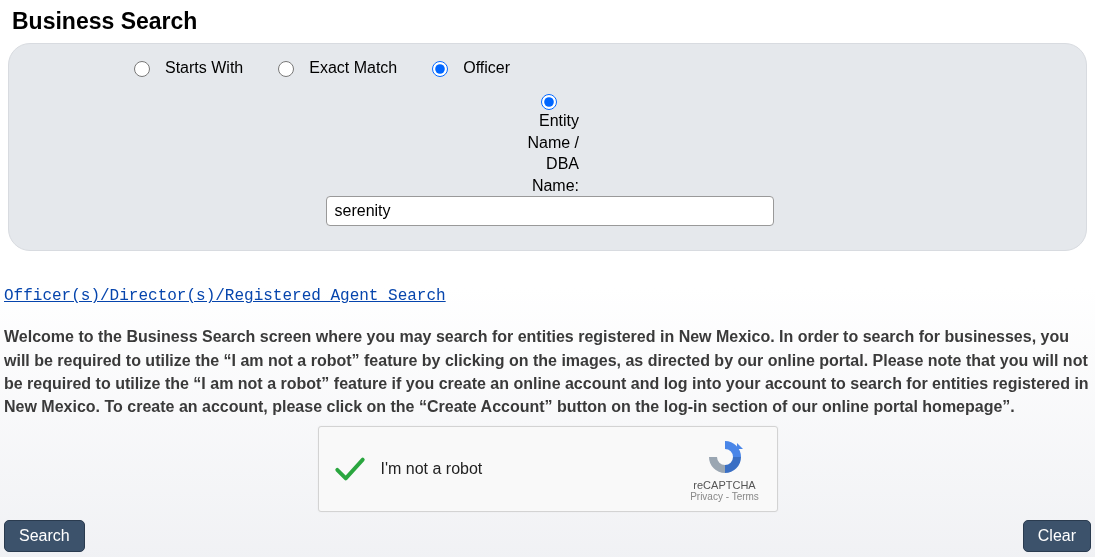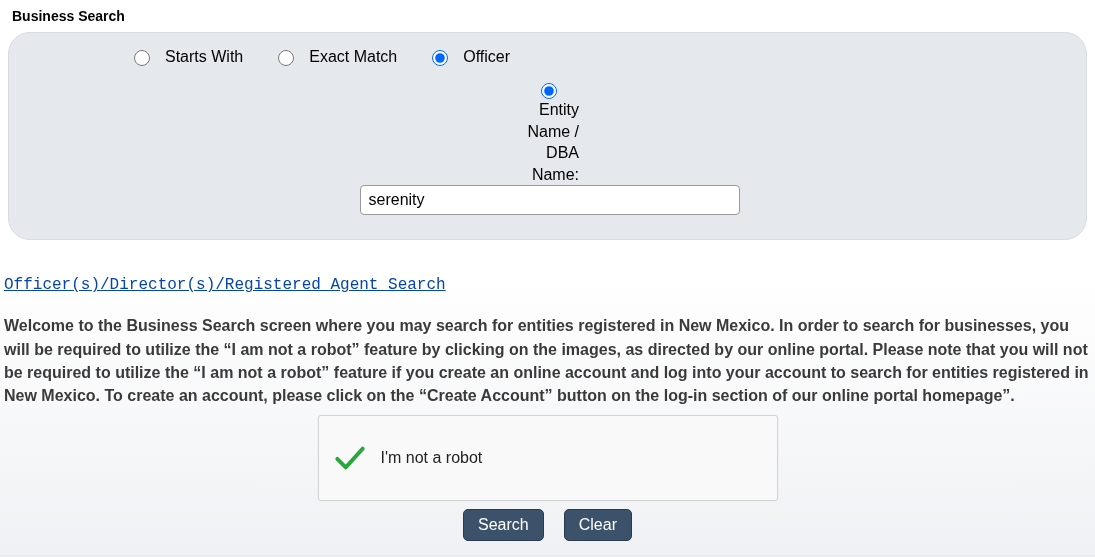--- a/index.html
+++ b/index.html
@@ -12,21 +12,21 @@
       background: linear-gradient(to bottom, #e5e7eb 0%, #f5f5f7 4px, #fff 20px);
       padding: 0;
       color: #000;
     }
     .page {
       width: 1095px;
       background: #fff;
     }
     .header-title {
       font-weight: bold;
-      font-size: 14px;
+      font-size: 23px;
       padding: 8px 12px 8px 12px;
       color: #000;
     }
     .search-panel {
       margin: 0 8px;
       background: #e5e8ec;
       border-radius: 22px;
       padding: 12px 10px 20px 10px;
       border: 1px solid #d8dbe0;
     }
@@ -80,21 +80,21 @@
     }
     .text-input {
       height: 30px;
       border: 1px solid #999;
       border-radius: 4px;
       padding: 4px 8px;
       font-size: 16px;
       background: #fff;
     }
     .input-entity {
-      width: 380px;
+      width: 448px;
     }
     .input-bizid {
       width: 388px;
     }
     .reg-label {
       width: 180px;
       text-align: right;
       font-size: 16px;
       line-height: 1.3;
       padding-right: 6px;
@@ -167,21 +167,21 @@
       font-size: 11px;
       color: #555;
       margin-top: 2px;
     }
     .captcha-terms {
       font-size: 10px;
       color: #888;
     }
     .button-row {
       display: flex;
-      justify-content: center;
+      justify-content: space-between;
       gap: 20px;
       padding-bottom: 6px;
     }
     .btn {
       background: #3c526b;
       color: #fff;
       border: 1px solid #2a3b4f;
       border-radius: 5px;
       padding: 6px 14px;
       font-size: 16px;
@@ -229,20 +229,32 @@
 
     <div class="welcome-text">Welcome to the Business Search screen where you may search for entities registered in New Mexico. In order to search for businesses, you will be required to utilize the “I am not a robot” feature by clicking on the images, as directed by our online portal. Please note that you will not be required to utilize the “I am not a robot” feature if you create an online account and log into your account to search for entities registered in New Mexico. To create an account, please click on the “Create Account” button on the log-in section of our online portal homepage”.</div>
 
     <div class="captcha-box">
       <div class="captcha-check">
         <svg viewBox="0 0 40 40">
           <path d="M5 21 L15 31 L35 9" stroke="#2aa63f" stroke-width="4.5" fill="none" stroke-linecap="round" stroke-linejoin="round"></path>
         </svg>
       </div>
       <div class="captcha-label">I'm not a robot</div>
+      <div class="captcha-right">
+        <div class="captcha-logo">
+          <svg viewBox="0 0 40 40">
+            <path d="M20 4 A16 16 0 0 1 36 20 L28 20 A8 8 0 0 0 20 12 Z" fill="#4a86e8"></path>
+            <path d="M36 20 A16 16 0 0 1 20 36 L20 28 A8 8 0 0 0 28 20 Z" fill="#3a6fc4"></path>
+            <path d="M20 36 A16 16 0 0 1 4 20 L12 20 A8 8 0 0 0 20 28 Z" fill="#9aa6b2"></path>
+            <polygon points="32,6 38,12 32,12" fill="#4a86e8"></polygon>
+          </svg>
+        </div>
+        <div class="captcha-brand">reCAPTCHA</div>
+        <div class="captcha-terms">Privacy - Terms</div>
+      </div>
     </div>
 
     <div class="button-row">
       <button class="btn">Search</button>
       <button class="btn">Clear</button>
     </div>
   </div>
 </div>
 
 </body></html>

